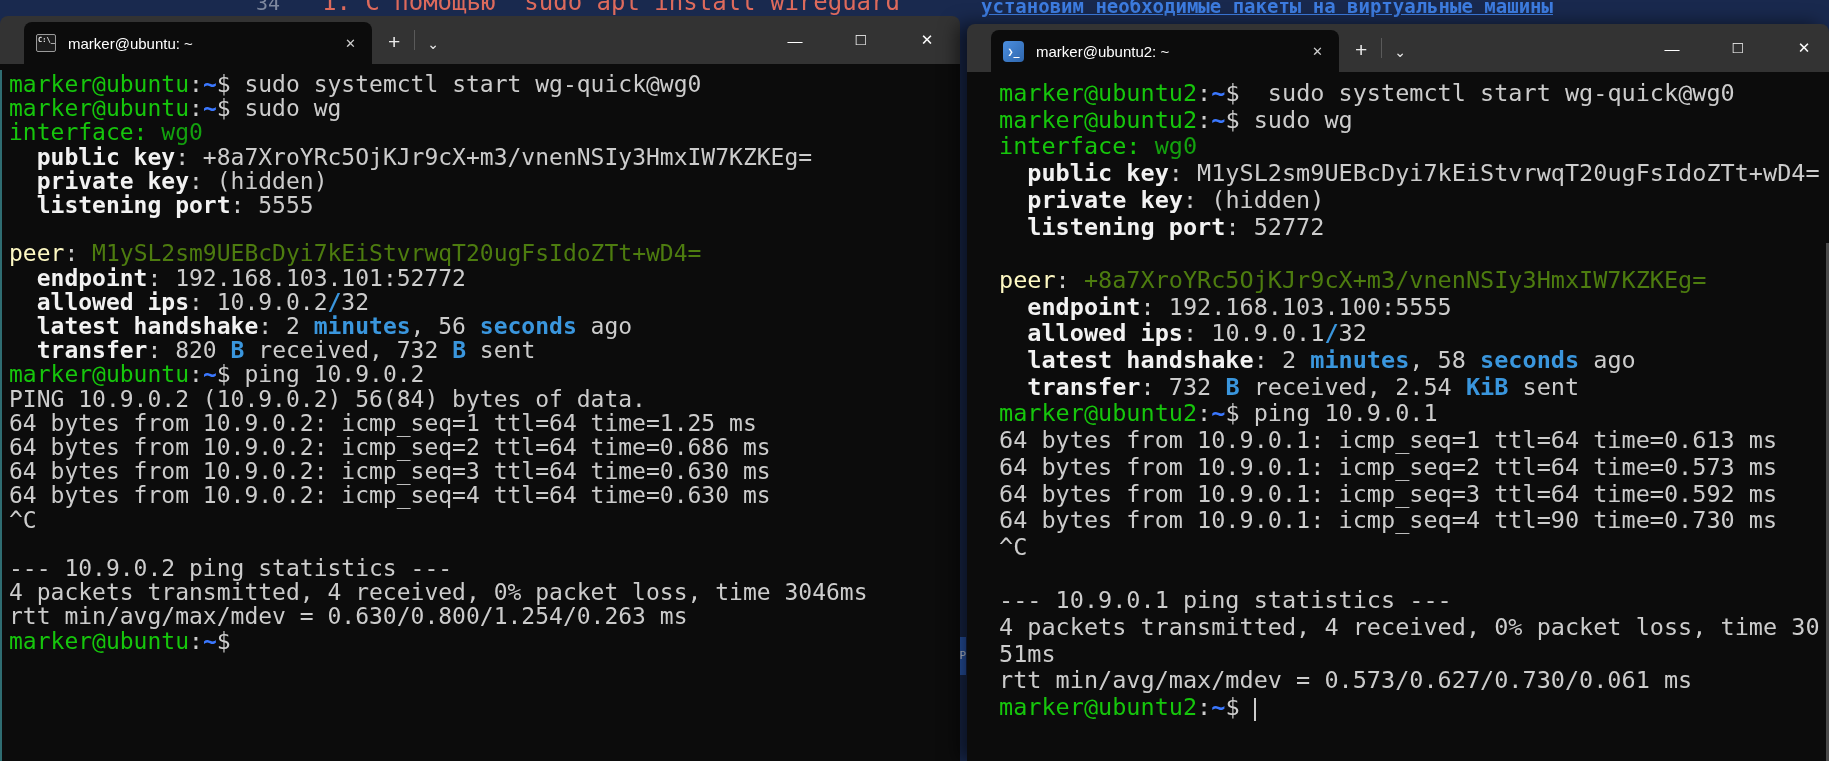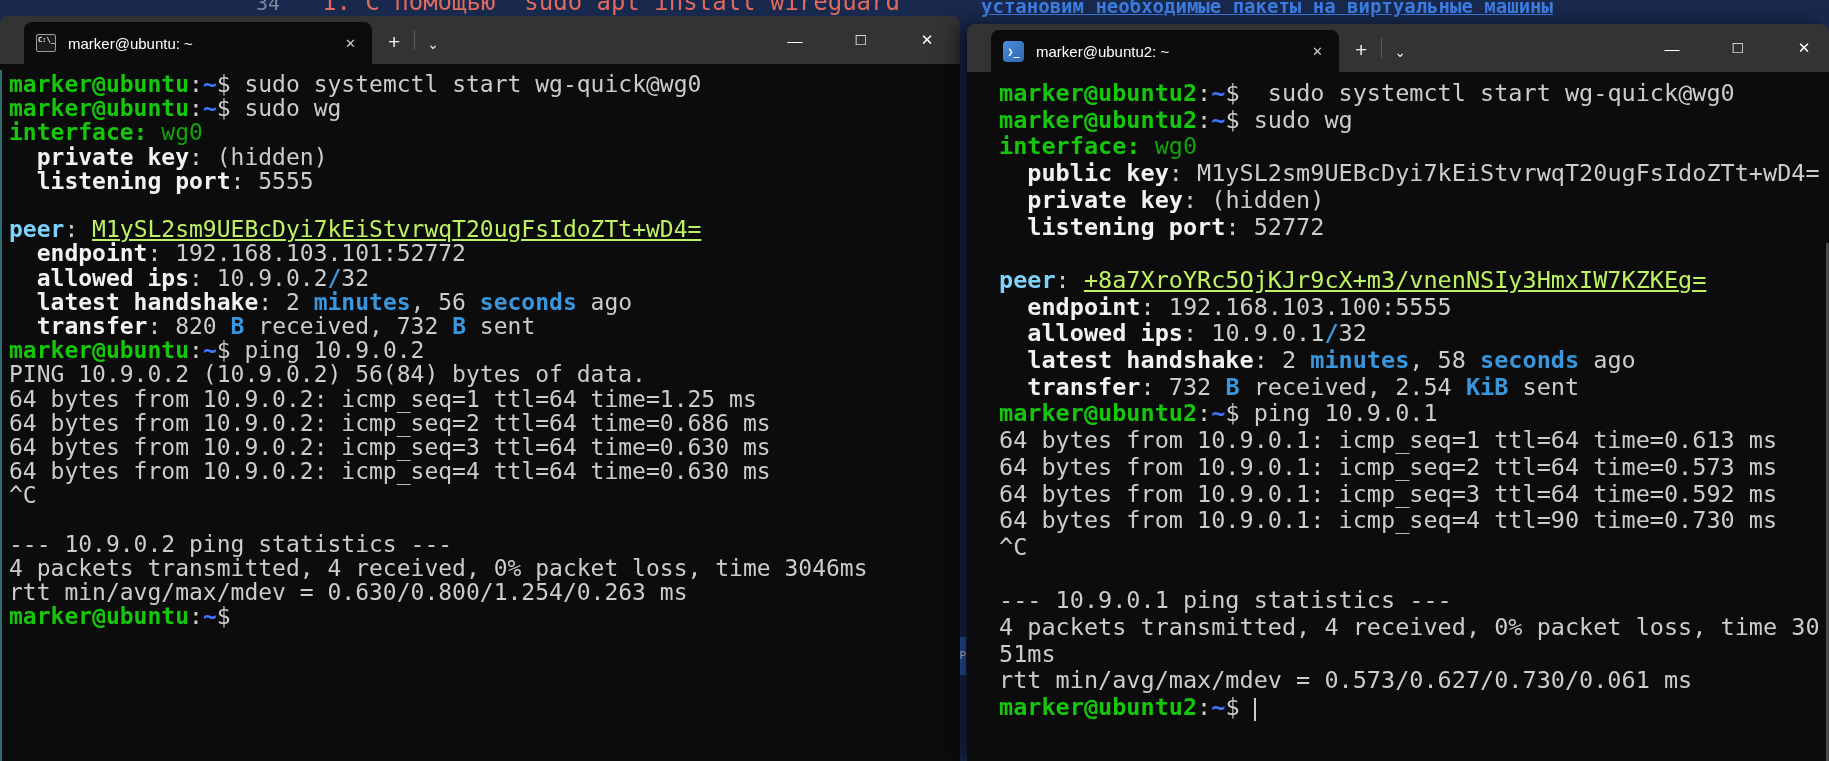--- a/index.html
+++ b/index.html
@@ -35,28 +35,28 @@
   .cmd-icon{width:20px;height:18px;background:#1c1c1c;border:1px solid #9a9a9a;border-radius:2px;
             color:#e8e8e8;font:bold 7px "DejaVu Sans Mono",monospace;line-height:8px;padding:1px 0 0 1px;box-sizing:border-box;overflow:hidden;}
   .ps-icon{width:21px;height:21px;border-radius:4px;background:linear-gradient(135deg,#4c8fe0,#2e66ad);
            color:#ffffff;font:bold 10px "DejaVu Sans Mono",monospace;display:flex;align-items:center;justify-content:center;}
   
   .term-content{position:absolute;left:0;right:0;top:48px;bottom:0;background:#0c0c0c;
                 padding:8px 0 0 9px;box-sizing:border-box;overflow:hidden;}
   #left-window .term-content{font:23px/24.2px "DejaVu Sans Mono","Liberation Mono",monospace;}
   #right-window .term-content{font:23.5px/26.7px "DejaVu Sans Mono","Liberation Mono",monospace;padding-left:32px;}
   .tline{white-space:pre;}
-  .c-p {color:#16c60c;font-weight:bold;}
+  .c-p {color:#16c60c;font-weight:normal;}
   .c-gn{color:#13a10e;}
   .c-w {color:#cccccc;}
   .c-wb{color:#f2f2f2;font-weight:bold;}
   .c-bl{color:#3b78ff;font-weight:bold;}
   .c-cy{color:#3a96dd;font-weight:bold;}
-  .c-yb{color:#7dd3fc;font-weight:bold;}
-  .c-y {color:#bef264;text-decoration:underline;}
+  .c-yb{color:#fef9c3;font-weight:normal;}
+  .c-y {color:#4d7c0f;}
   .cursor{display:inline-block;width:2px;height:23px;background:#cccccc;vertical-align:text-bottom;}
   .scrollbar{position:absolute;right:0;top:219px;width:3px;height:518px;background:#4a4a4a;}
 </style>
 </head>
 <body>
 
 <div class="editor-bg">
   <span class="editor-linenum">34</span>
   <span class="editor-code">1. С помощью `sudo apt install wireguard`</span>
   <span class="editor-link">установим необходимые пакеты на виртуальные машины</span>
@@ -77,20 +77,21 @@
     <div class="win-controls">
       <span class="win-btn">—</span>
       <span class="win-btn maxi">□</span>
       <span class="win-btn">✕</span>
     </div>
   </div>
   <div class="term-content">
       <div class="tline"><span class="c-p">marker@ubuntu</span><span class="c-w">:</span><span class="c-bl">~</span><span class="c-w">$ sudo systemctl start wg-quick@wg0</span></div>
       <div class="tline"><span class="c-p">marker@ubuntu</span><span class="c-w">:</span><span class="c-bl">~</span><span class="c-w">$ sudo wg</span></div>
       <div class="tline"><span class="c-p">interface:</span><span class="c-gn"> wg0</span></div>
+      <div class="tline"><span class="c-wb">  public key</span><span class="c-w">: +8a7XroYRc5OjKJr9cX+m3/vnenNSIy3HmxIW7KZKEg=</span></div>
       <div class="tline"><span class="c-wb">  private key</span><span class="c-w">: (hidden)</span></div>
       <div class="tline"><span class="c-wb">  listening port</span><span class="c-w">: 5555</span></div>
       <div class="tline">&nbsp;</div>
       <div class="tline"><span class="c-yb">peer</span><span class="c-w">: </span><span class="c-y">M1ySL2sm9UEBcDyi7kEiStvrwqT20ugFsIdoZTt+wD4=</span></div>
       <div class="tline"><span class="c-wb">  endpoint</span><span class="c-w">: 192.168.103.101:52772</span></div>
       <div class="tline"><span class="c-wb">  allowed ips</span><span class="c-w">: 10.9.0.2</span><span class="c-cy">/</span><span class="c-w">32</span></div>
       <div class="tline"><span class="c-wb">  latest handshake</span><span class="c-w">: 2 </span><span class="c-cy">minutes</span><span class="c-w">, 56 </span><span class="c-cy">seconds</span><span class="c-w"> ago</span></div>
       <div class="tline"><span class="c-wb">  transfer</span><span class="c-w">: 820 </span><span class="c-cy">B</span><span class="c-w"> received, 732 </span><span class="c-cy">B</span><span class="c-w"> sent</span></div>
       <div class="tline"><span class="c-p">marker@ubuntu</span><span class="c-w">:</span><span class="c-bl">~</span><span class="c-w">$ ping 10.9.0.2</span></div>
       <div class="tline"><span class="c-w">PING 10.9.0.2 (10.9.0.2) 56(84) bytes of data.</span></div>

